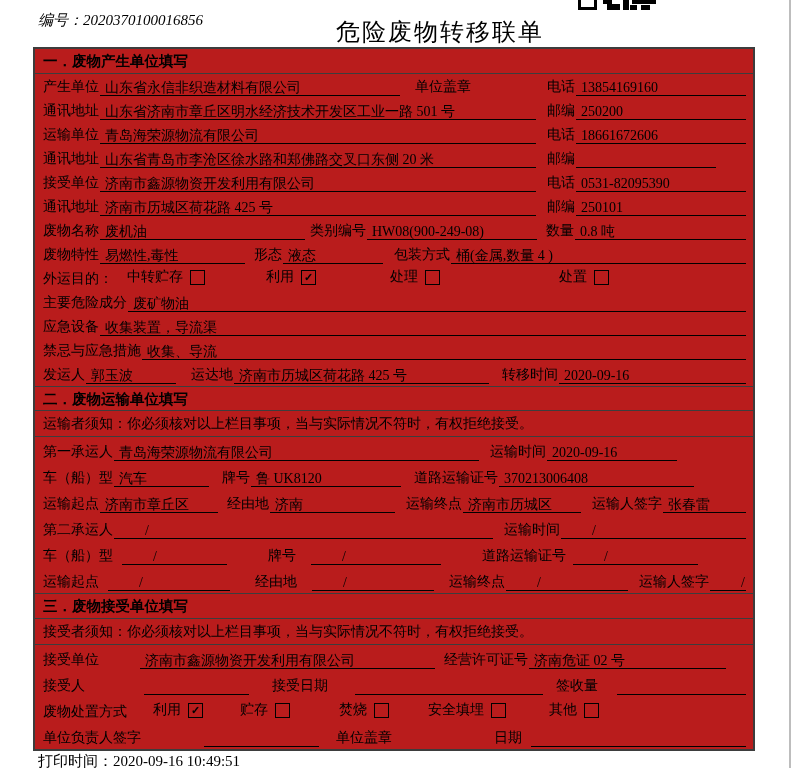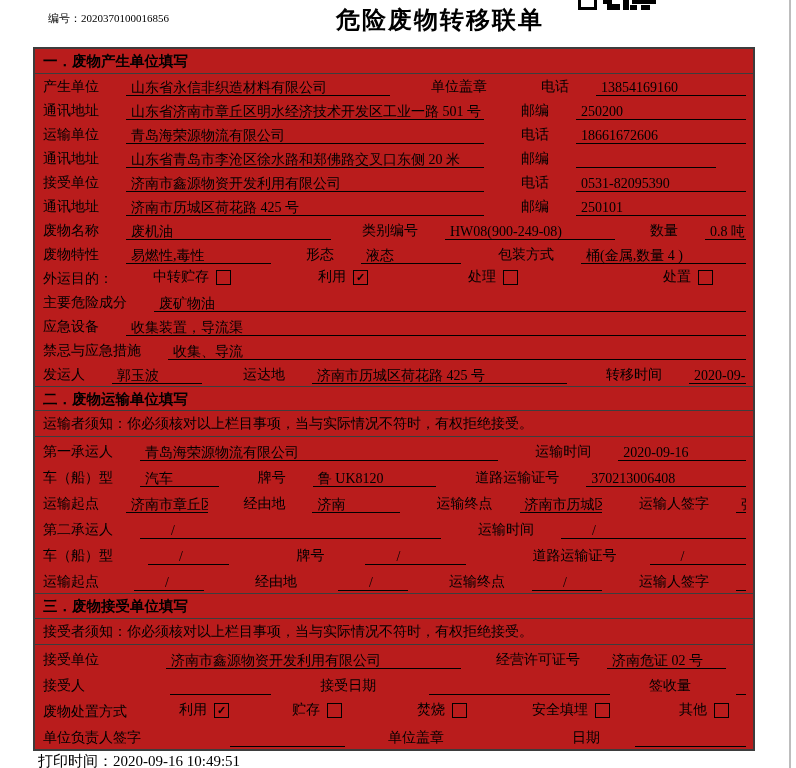--- a/index.html
+++ b/index.html
@@ -1,29 +1,29 @@
 <!DOCTYPE html>
 <html><head>
 <meta charset="utf-8">
 <style>
   html,body{margin:0;padding:0;}
   body{
     width:796px;height:768px;background:#ffffff;position:relative;overflow:hidden;
     font-family:"Liberation Serif","DejaVu Serif",serif;font-size:14px;color:#000;
   }
   .page-edge{position:absolute;left:789px;top:0;width:2px;height:768px;background:#bdbdbd;}
-  .serial{position:absolute;left:48px;top:11px;font-size:11px;white-space:nowrap;}
-  .doc-title{position:absolute;left:90px;top:4px;width:700px;text-align:center;
-    font-size:24px;font-weight:bold;letter-spacing:2px;}
+  .serial{position:absolute;left:38px;top:11px;font-size:15px;white-space:nowrap;font-style:italic;}
+  .doc-title{position:absolute;left:90px;top:16px;width:700px;text-align:center;
+    font-size:24px;font-weight:normal;letter-spacing:2px;}
   .qr{position:absolute;left:578px;top:0;width:78px;height:10px;}
   .form{position:absolute;left:33px;top:47px;width:722px;border:2px solid #3d3d3d;background:#b91c1c;box-sizing:border-box;}
   .sec-h{font-weight:bold;font-size:14.5px;padding:3px 8px 0;height:20.5px;border-bottom:1.5px solid #3d3d3d;}
   .bt{border-top:1.5px solid #3d3d3d;}
   .note{padding:4px 8px 0;height:21px;border-bottom:1.5px solid #3d3d3d;white-space:nowrap;}
-  .r{display:flex;align-items:flex-end;height:24px;padding:0 7px;box-sizing:border-box;gap:26px;}
+  .r{display:flex;align-items:flex-end;height:24px;padding:0 7px;box-sizing:border-box;}
   .s23 .r{height:26px;}
   .l{white-space:nowrap;margin-bottom:2px;padding:0 1px;}
   .v{border-bottom:1.2px solid #000;padding:0 5px;height:17px;line-height:17px;
      white-space:nowrap;overflow:hidden;margin-bottom:2px;box-sizing:border-box;}
   .f1{flex:1;}
   .sp{margin-bottom:2px;}
   .sl{text-indent:26px;}
   .opt{display:flex;align-items:center;margin-bottom:2px;}
   .cb{width:13px;height:13px;border:1.5px solid #000;box-sizing:content-box;margin-left:6px;
       font-size:11px;line-height:13px;text-align:center;font-weight:bold;overflow:hidden;}

